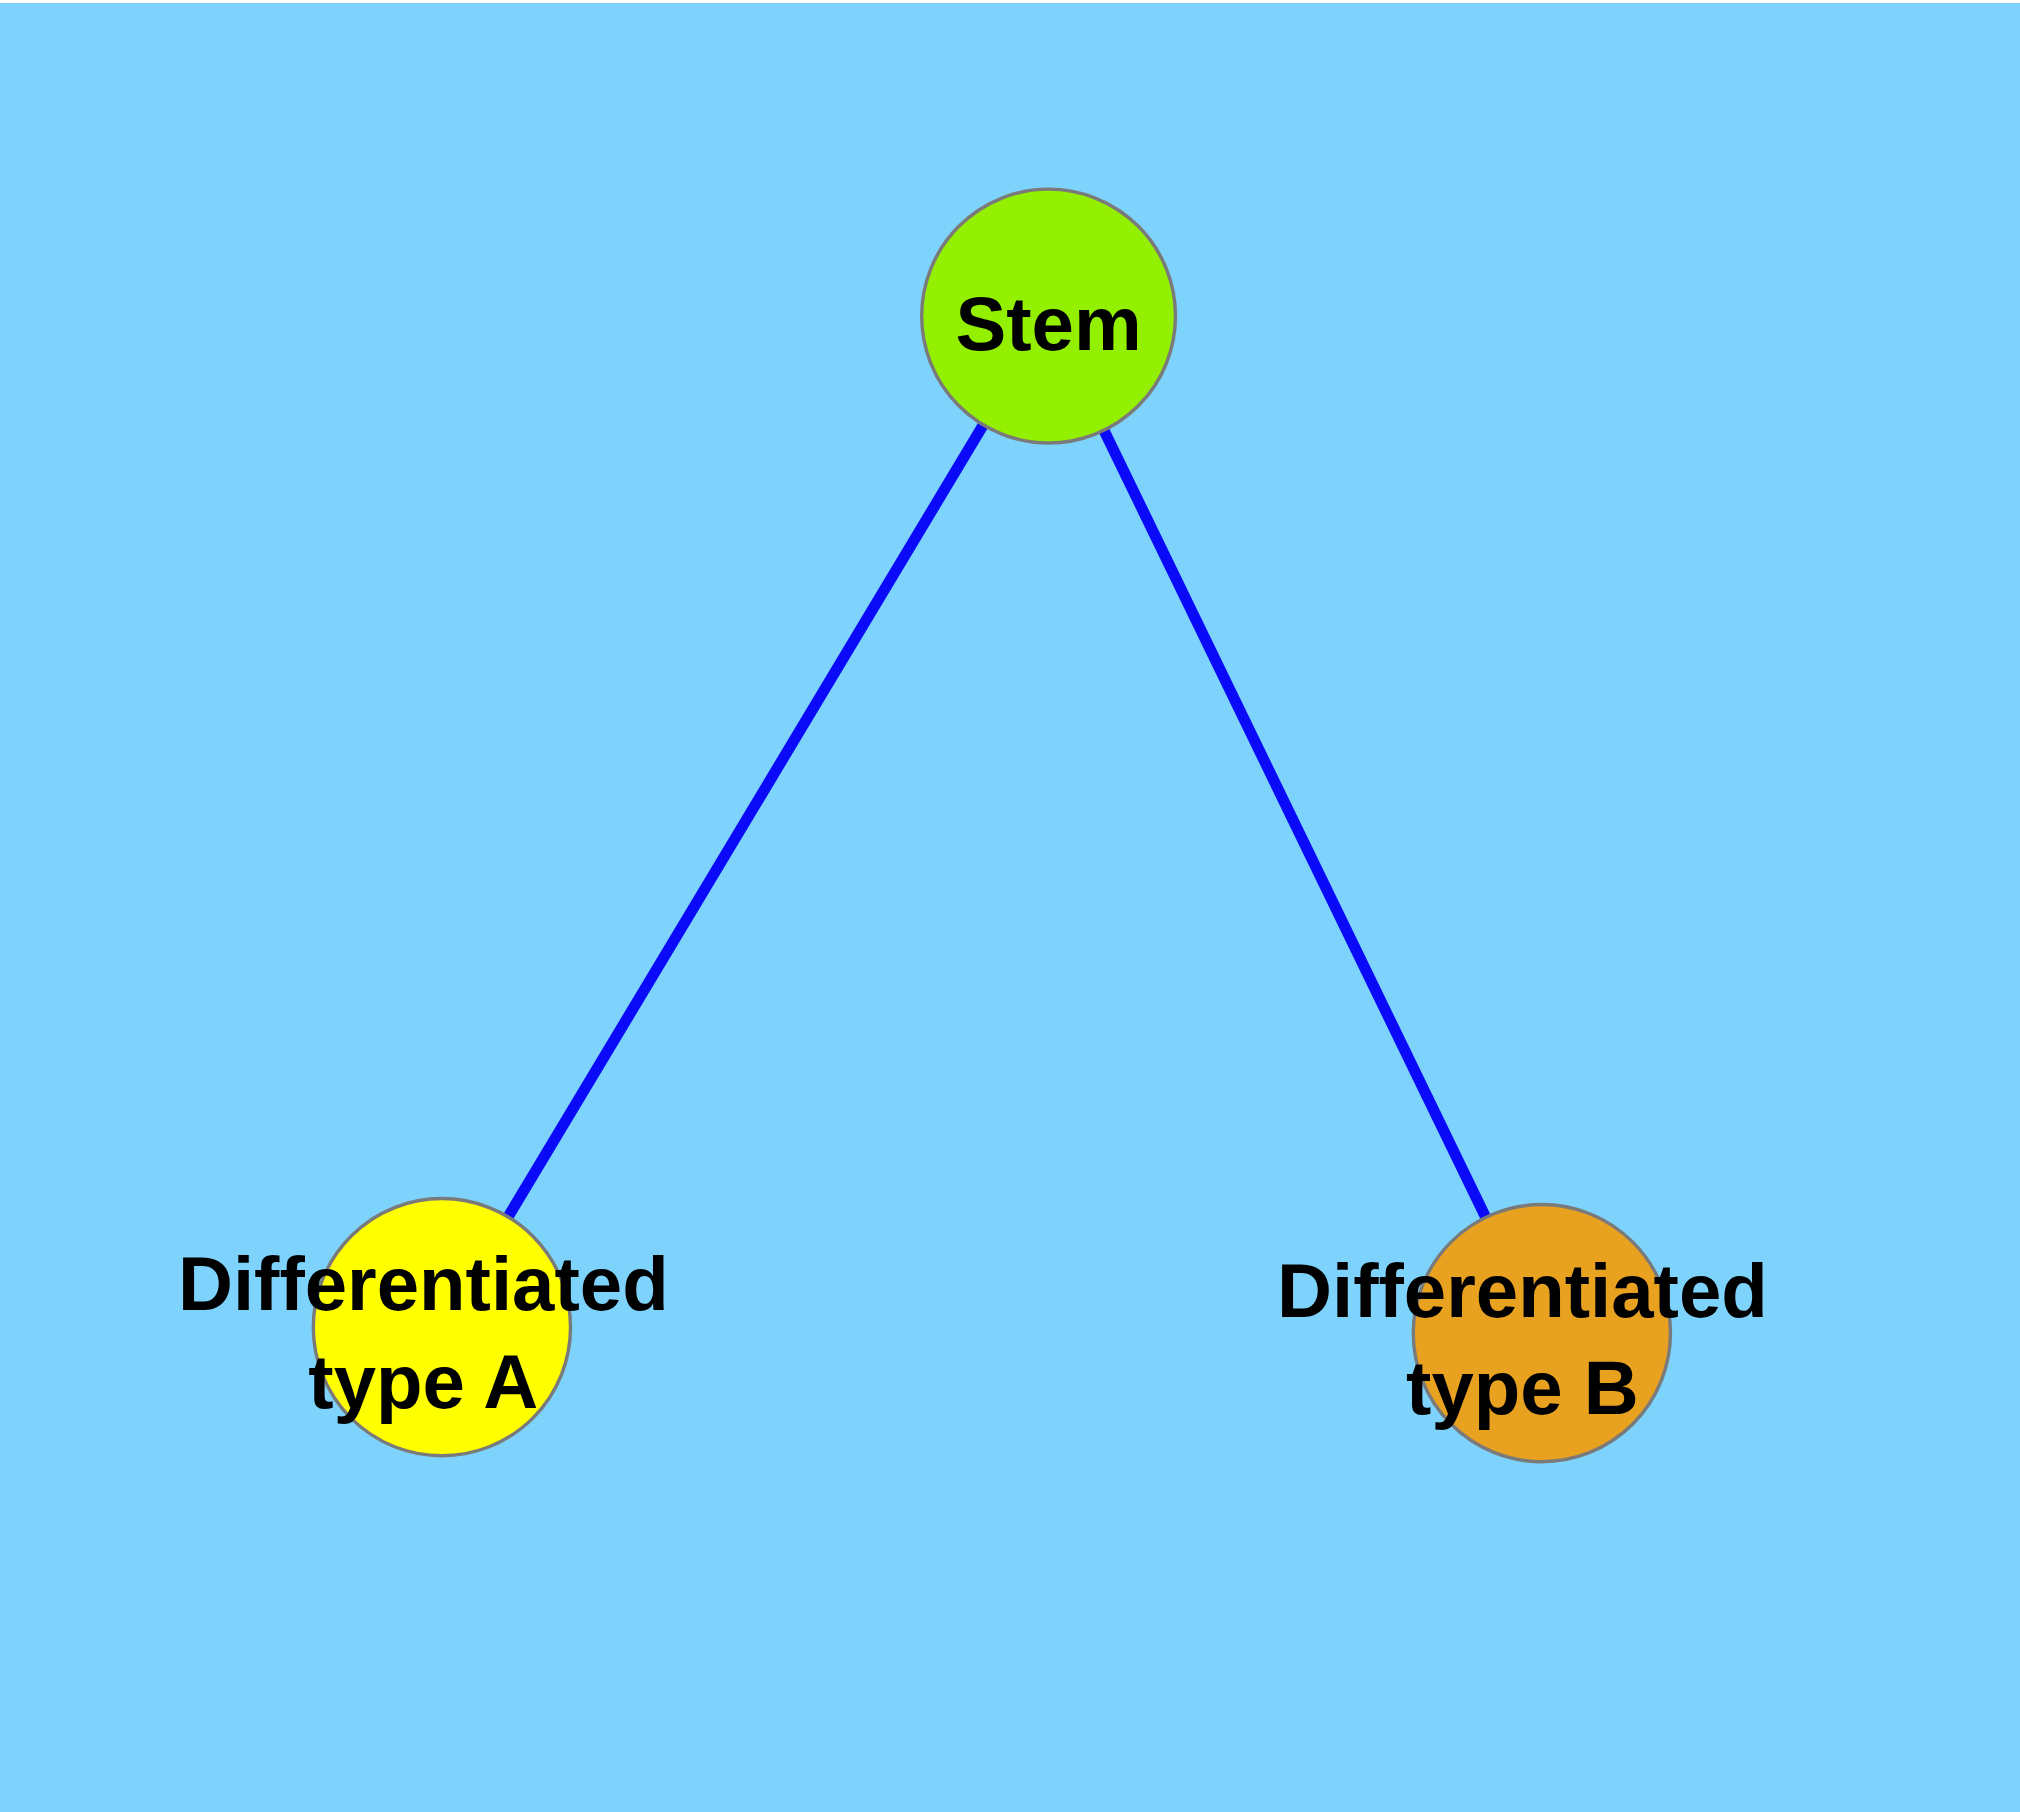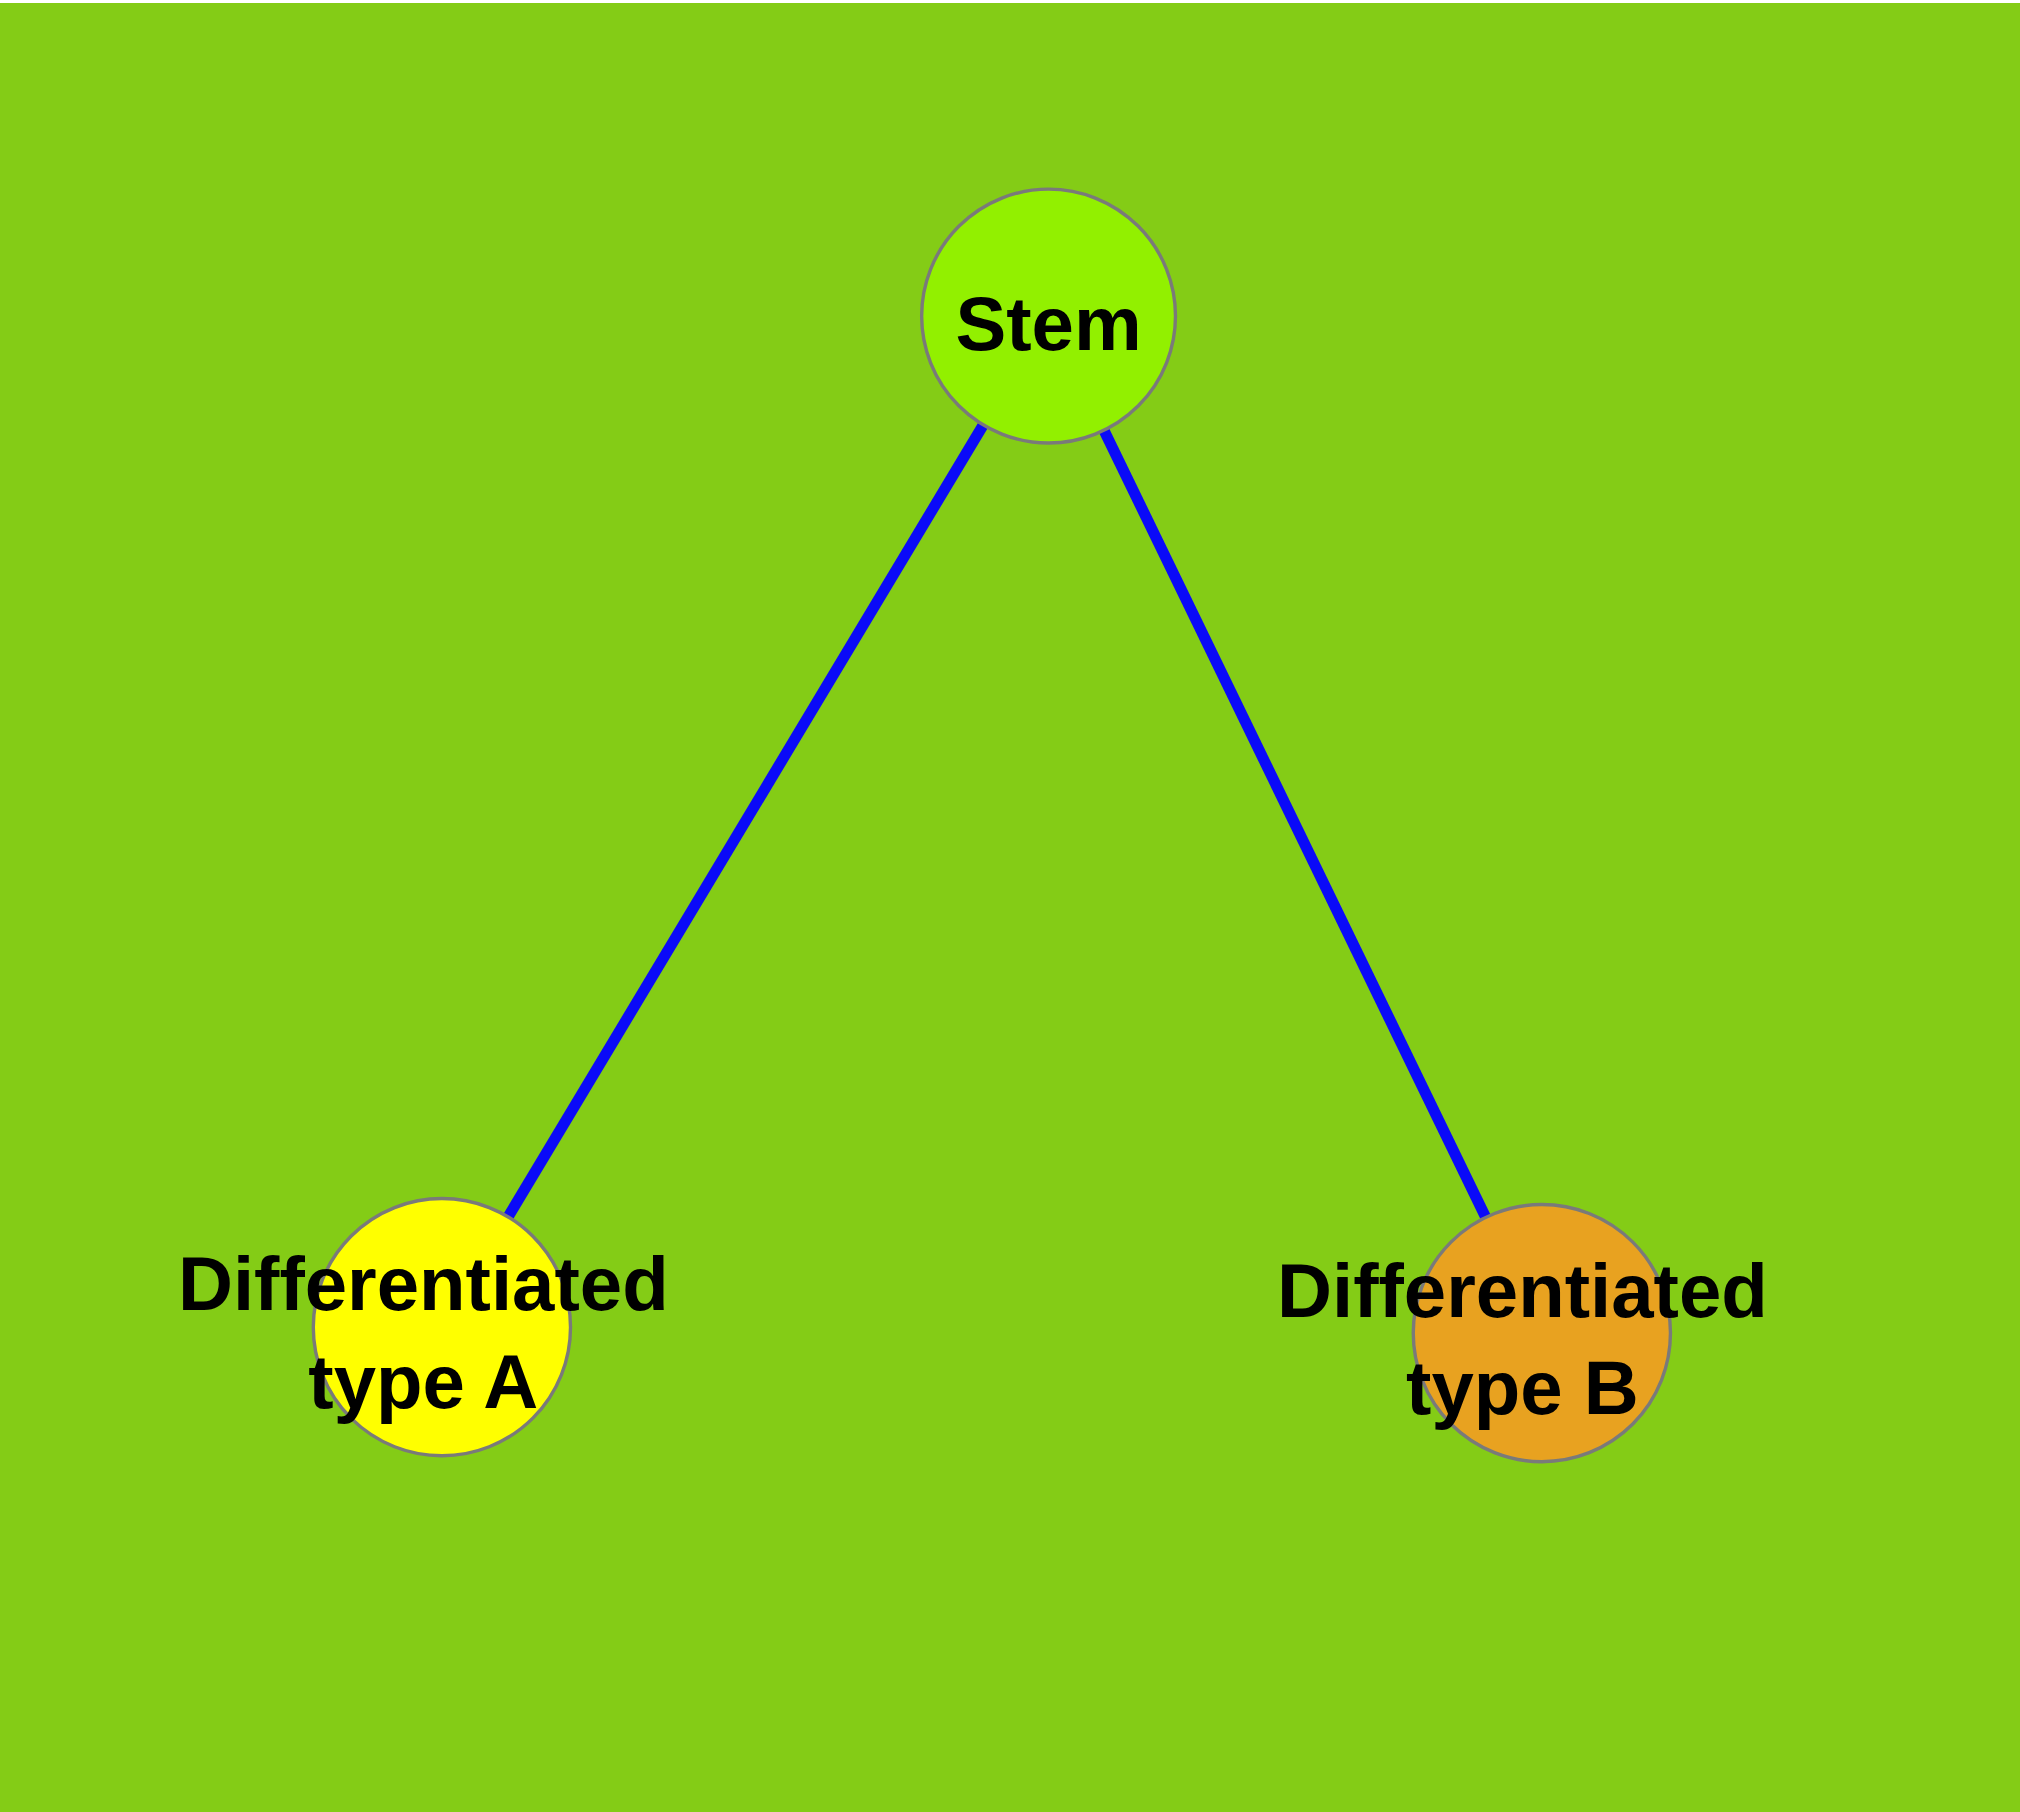--- a/index.html
+++ b/index.html
@@ -22,21 +22,21 @@
   }
   svg.graph text {
     font-family: "Liberation Sans", "DejaVu Sans", sans-serif;
     font-weight: bold;
     fill: #000000;
   }
 </style>
 </head>
 <body>
 
-<div class="canvas-wrap" style="background: #84cc16;">
+<div class="canvas-wrap" style="background: #7dd3fc;">
   <svg class="graph" viewBox="0 0 2384 2138" xmlns="http://www.w3.org/2000/svg">
     <g>
         <line x1="1237" y1="370" x2="520" y2="1565" stroke="#0a0af8" stroke-width="13"></line>
         <line x1="1237" y1="370" x2="1820" y2="1572" stroke="#0a0af8" stroke-width="13"></line>
       </g>
     <g>
         <circle cx="1237" cy="370" r="150" fill="#92f000" stroke="#7a7a7a" stroke-width="4"></circle>
         <circle cx="520" cy="1565" r="152" fill="#ffff00" stroke="#7a7a7a" stroke-width="4"></circle>
         <circle cx="1820" cy="1572" r="152" fill="#e8a220" stroke="#7a7a7a" stroke-width="4"></circle>
       </g>

